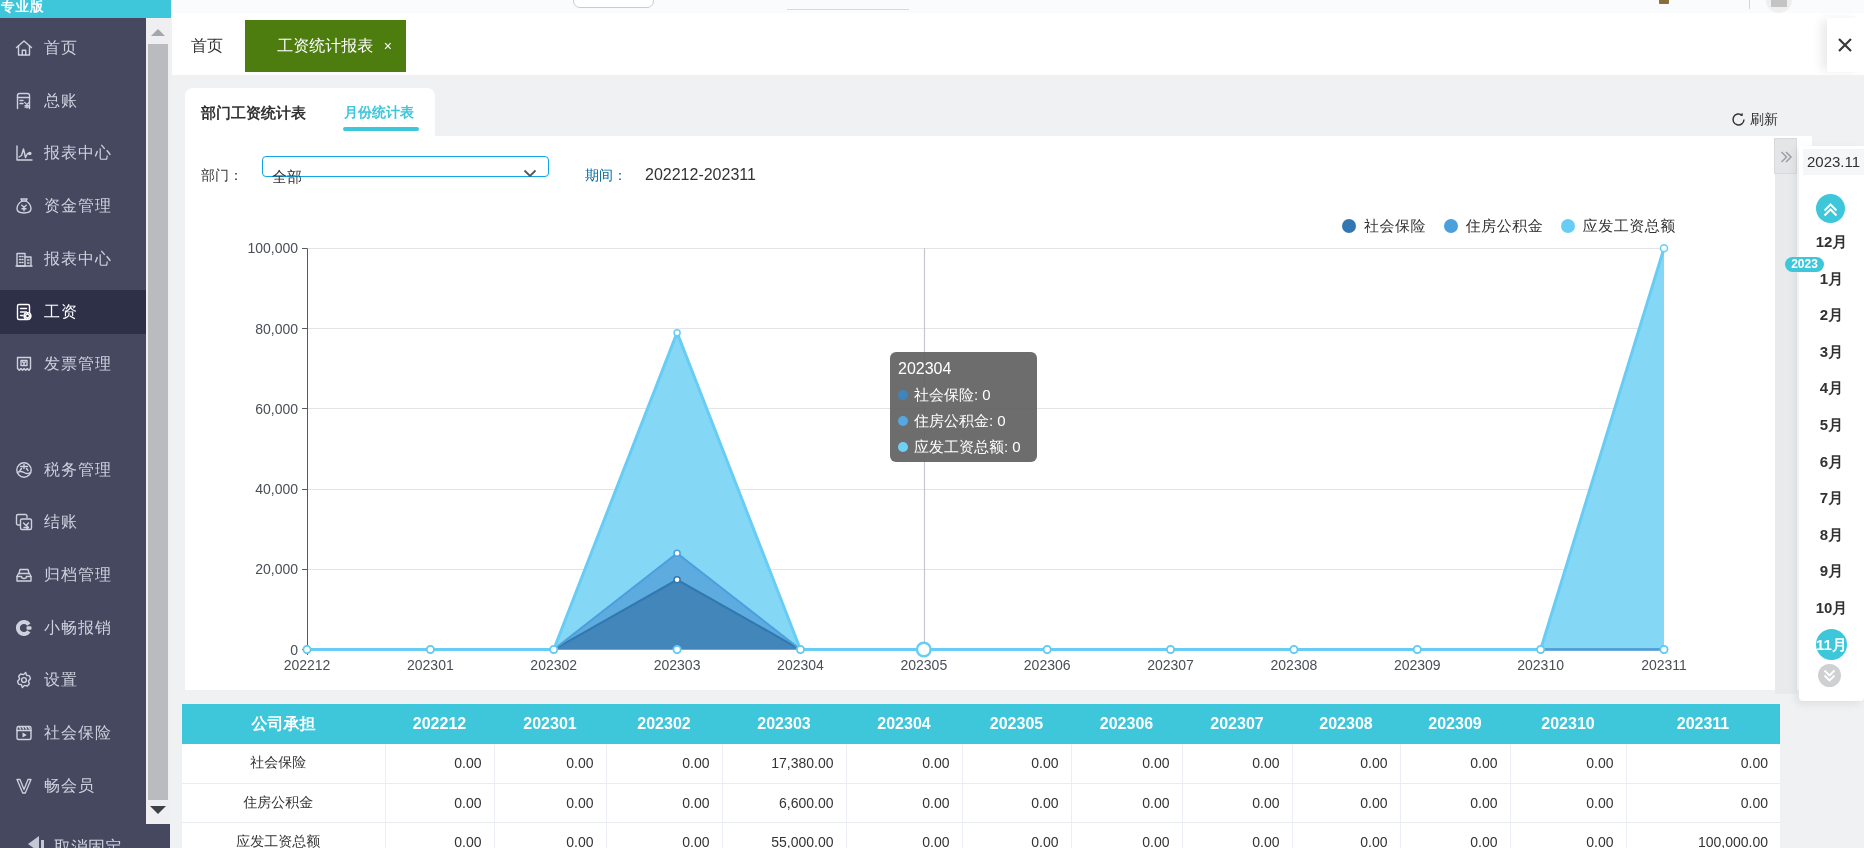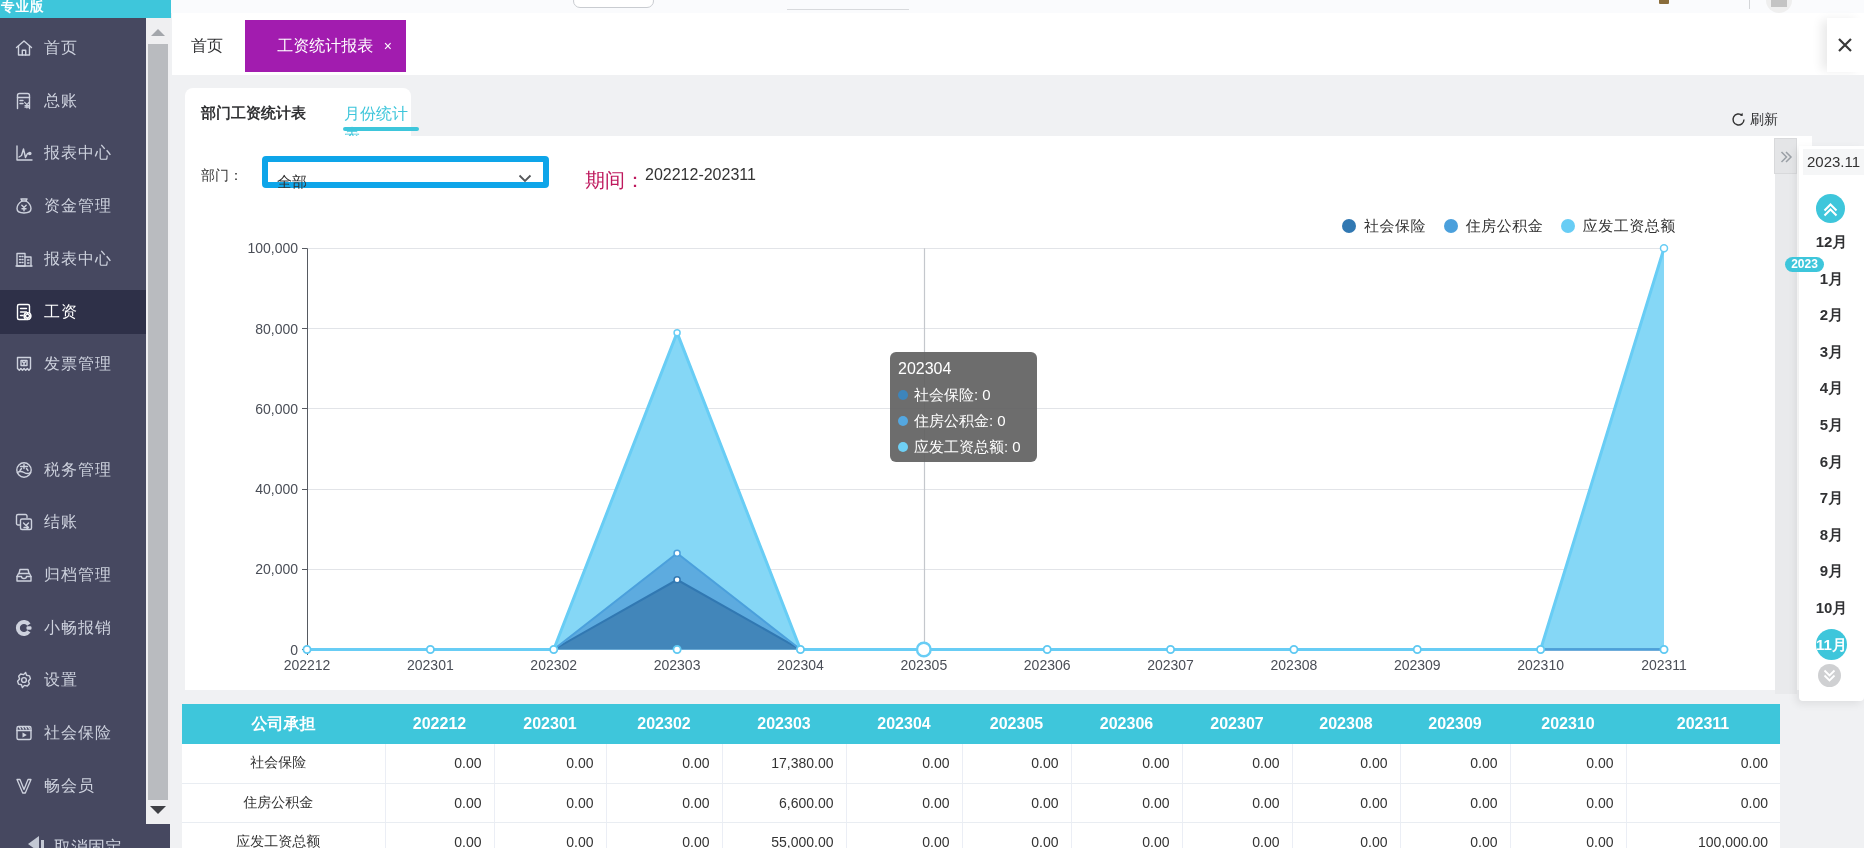--- a/index.html
+++ b/index.html
@@ -12,21 +12,21 @@
 #topstrip .btn1 { position:absolute; left:573px; top:-6px; width:81px; height:14px; border:1px solid #c9ccd1; border-radius:7px; background:#fff; }
 #topstrip .line1 { position:absolute; left:787px; top:9px; width:122px; height:1px; background:#d8dadd; }
 #topstrip .pen { position:absolute; left:1659px; top:-2px; width:10px; height:6px; background:#8a6d3b; border-radius:1px; }
 #topstrip .div1 { position:absolute; left:1749px; top:0px; width:1px; height:9px; background:#d3d5d8; }
 #topstrip .avatar { position:absolute; left:1766px; top:-12px; width:26px; height:25px; border-radius:50%; background:#efefef; }
 #topstrip .avatar i { position:absolute; left:5px; top:9px; width:16px; height:10px; background:#c4c4c4; display:block; }
 
 
 #tabbar { left:172px; top:13px; width:1692px; height:62px; background:#ffffff; }
 #tab-home { position:absolute; left:12px; top:7px; width:46px; height:52px; color:#303133; font-size:16px; text-align:center; line-height:52px; }
-#tab-active { position:absolute; left:73px; top:7px; width:161px; height:52px; background:#a21caf; color:#fff; font-size:16px; text-align:center; line-height:52px; padding-left:18px; }
+#tab-active { position:absolute; left:73px; top:7px; width:161px; height:52px; background:#4d7c0f; color:#fff; font-size:16px; text-align:center; line-height:52px; padding-left:18px; }
 #tab-active .x { font-size:14px; margin-left:6px; }
 #closebtn { position:absolute; left:1655px; top:5px; width:37px; height:54px; background:#fff; box-shadow:-7px 0 10px -2px rgba(0,0,0,0.09); }
 
 
 #sidehead { left:0; top:0; width:171px; height:18px; background:#3ec6db; color:#fff; font-size:13.5px; font-weight:bold; padding-left:1px; line-height:14px; overflow:hidden; letter-spacing:1px; }
 #sidebar { left:0; top:18px; width:146px; height:830px; background:#464860; }
 .mitem { position:absolute; left:0; width:146px; height:44px; color:#ced2de; font-size:16px; }
 .mitem .ic { position:absolute; left:13px; top:11px; width:22px; height:22px; }
 .mitem .tx { position:absolute; left:44px; top:11px; line-height:22px; letter-spacing:1px;}
 .mitem.active { background:#2e3048; color:#fff; }
@@ -35,33 +35,33 @@
 #pinrow .tx { position:absolute; left:54px; top:6px; font-size:17px; }
 
 #sscroll { left:146px; top:18px; width:24px; height:806px; background:#efeff1; }
 #sidefoot { left:0; top:824px; width:170px; height:24px; background:#464860; }
 #sscroll .up { position:absolute; left:5px; top:11px; width:0; height:0; border-left:7px solid transparent; border-right:7px solid transparent; border-bottom:7px solid #a3a6ab; }
 #sscroll .thumb { position:absolute; left:2px; top:26px; width:20px; height:756px; background:#b9bbbf; }
 #sscroll .down { position:absolute; left:4px; top:788px; width:0; height:0; border-left:8px solid transparent; border-right:8px solid transparent; border-top:8px solid #3f4045; }
 
 
 #graybg { left:172px; top:75px; width:1692px; height:773px; background:#f0f1f3; }
-#subtabbox { left:185px; top:88px; width:226px; height:48px; background:#fff; border-radius:8px 8px 0 0; }
+#subtabbox { left:185px; top:88px; width:250px; height:48px; background:#fff; border-radius:8px 8px 0 0; }
 #subtab1 { position:absolute; left:16px; top:16px; font-size:15px; font-weight:bold; color:#303133; }
-#subtab2 { position:absolute; left:159px; top:16px; font-size:16px; font-weight:normal; color:#3ec6db; }
+#subtab2 { position:absolute; left:159px; top:16px; font-size:14px; font-weight:bold; color:#3ec6db; }
 #subtab2 .ul { position:absolute; left:-1px; top:23px; width:76px; height:4px; background:#3ec6db; border-radius:2px; }
 #refresh { left:1731px; top:111px; width:60px; height:20px; color:#303133; font-size:14px; }
 #refresh svg { vertical-align:-3px; }
 #panel { left:185px; top:136px; width:1627px; height:554px; background:#fff; }
 
 
 #f-dept { left:201px; top:167px; font-size:14px; color:#333; }
-#f-select { left:262px; top:156px; width:287px; height:32px; border:6px solid #0ea5e9; border-radius:4px; background:#fff; }
+#f-select { left:262px; top:156px; width:287px; height:21px; border:1px solid #0ea5e9; border-radius:4px; background:#fff; }
 #f-select .val { position:absolute; left:9px; top:11px; font-size:15px; color:#333; }
-#f-period { left:585px; top:167px; font-size:20px; color:#be185d; }
+#f-period { left:585px; top:167px; font-size:14px; color:#0369a1; }
 #f-pval { left:645px; top:166px; font-size:16px; letter-spacing:0px; color:#333; }
 
 
 #legend { left:1342px; top:217px; height:15px; font-size:15px; letter-spacing:0.5px; color:#333; }
 #legend span.dot { display:inline-block; width:14px; height:14px; border-radius:50%; vertical-align:-2px; }
 #legend .t { margin:0 13px 0 8px; }
 
 
 #tooltip { left:890px; top:352px; width:147px; height:110px; background:rgba(97,97,97,0.92); border-radius:6px; color:#fff; font-size:15px; padding:8px 8px; }
 #tooltip .tt { font-size:16px; margin-bottom:4px; }

